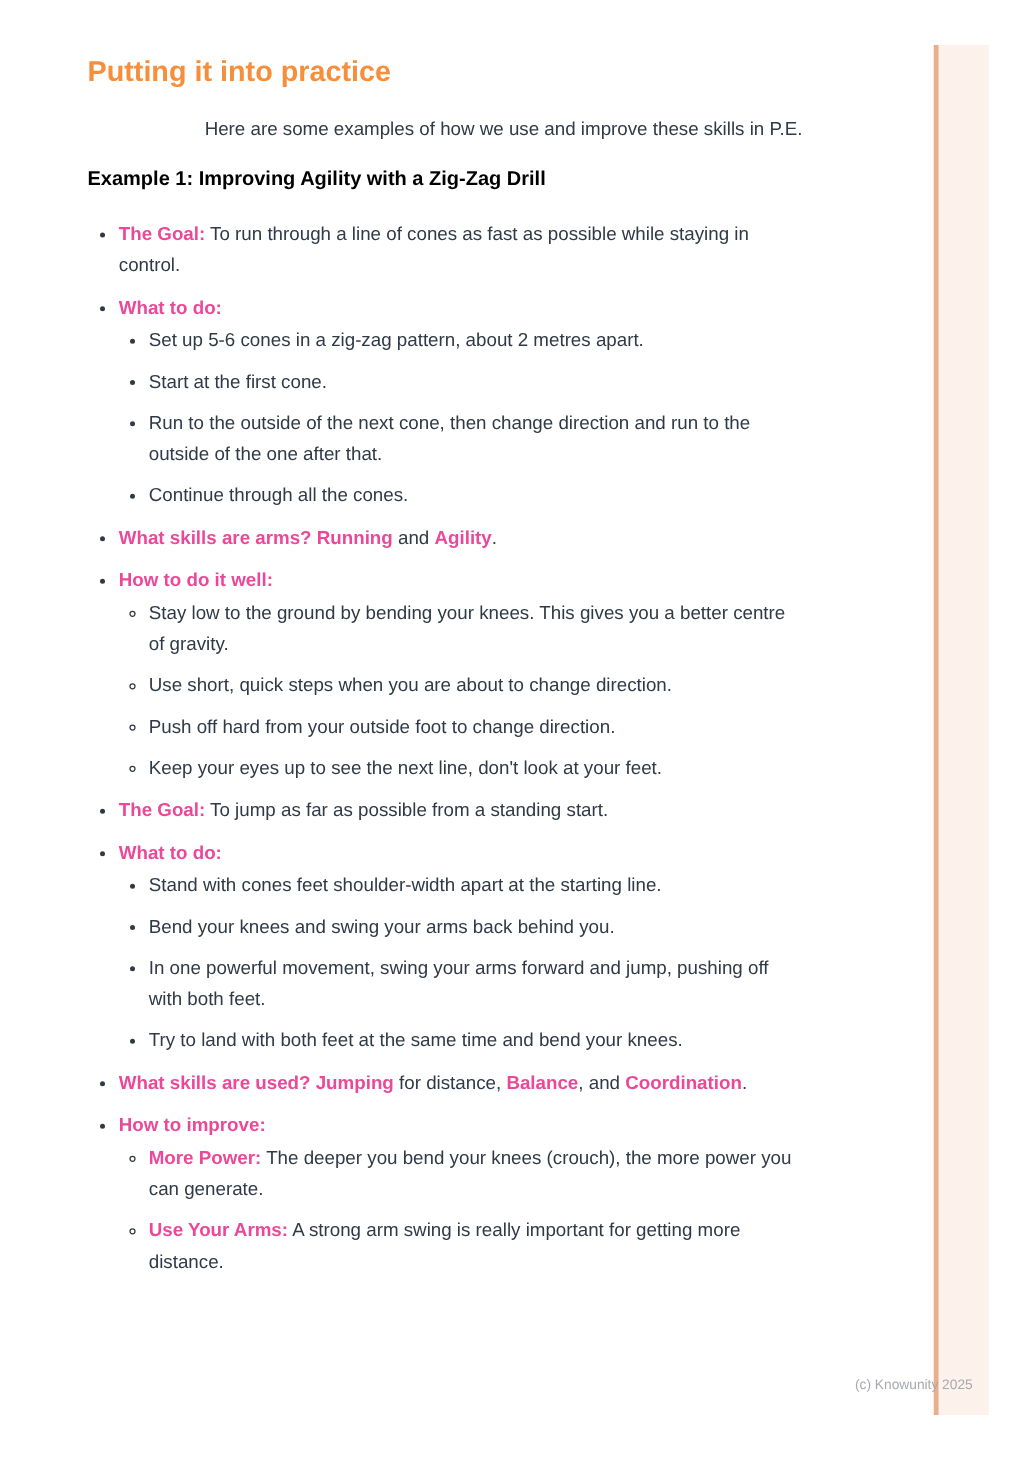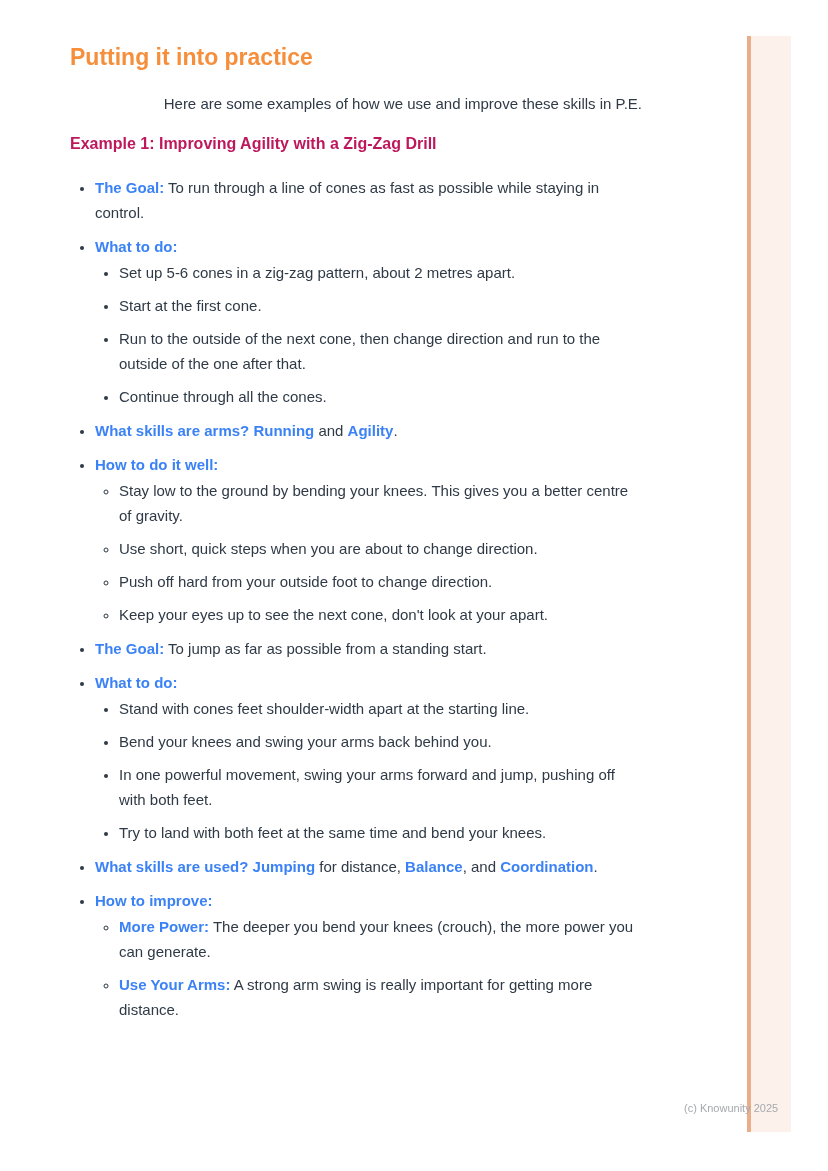--- a/index.html
+++ b/index.html
@@ -51,21 +51,21 @@
     font-size: 15px;
     line-height: 25px;
     text-align: right;
   }
 
   .section-heading {
     margin: 0 0 20px 0;
     font-size: 16px;
     line-height: 22px;
     font-weight: 700;
-    color: #be185d;
+    color: #000000;
   }
 
   ul.toplist {
     margin: 0 0 8px 0;
     padding: 0 0 0 25px;
     list-style-type: disc;
     font-size: 15px;
     line-height: 25px;
   }
   ul.toplist > li { margin: 0 0 9px 0; }
@@ -73,21 +73,21 @@
   ul.sublist {
     margin: 1px 0 8px 0;
     padding: 0 0 0 24px;
   }
   ul.sublist.disc   { list-style-type: disc; }
   ul.sublist.circle { list-style-type: circle; }
   ul.sublist > li { margin: 0 0 8px 0; }
 
   li::marker { color: #2F3A46; font-size: 14px; }
 
-  .bold { font-weight: 700; color: #3b82f6; }
+  .bold { font-weight: 700; color: #ec4899; }
 
   .footer-note {
     position: absolute;
     top: 1102px;
     left: 684px;
     font-size: 11px;
     line-height: 13px;
     color: #A6A9AE;
     z-index: 2;
     white-space: nowrap;
@@ -111,21 +111,21 @@
               <li><span>Set up 5-6 cones in a zig-zag pattern, about 2 metres apart.</span></li>
               <li><span>Start at the first cone.</span></li>
               <li><span>Run to the outside of the next cone, then change direction and run to the outside of the one after that.</span></li>
               <li><span>Continue through all the cones.</span></li>
             </ul></li>
           <li><span class="bold">What skills are arms? Running</span><span> and </span><span class="bold">Agility</span><span>.</span></li>
           <li><span class="bold">How to do it well:</span><ul class="sublist circle">
               <li><span>Stay low to the ground by bending your knees. This gives you a better centre of gravity.</span></li>
               <li><span>Use short, quick steps when you are about to change direction.</span></li>
               <li><span>Push off hard from your outside foot to change direction.</span></li>
-              <li><span>Keep your eyes up to see the next cone, don't look at your apart.</span></li>
+              <li><span>Keep your eyes up to see the next line, don't look at your feet.</span></li>
             </ul></li>
         </ul>
       </section>
       <section>
         <ul class="toplist">
           <li><span class="bold">The Goal:</span><span> To jump as far as possible from a standing start.</span></li>
           <li><span class="bold">What to do:</span><ul class="sublist disc">
               <li><span>Stand with cones feet shoulder-width apart at the starting line.</span></li>
               <li><span>Bend your knees and swing your arms back behind you.</span></li>
               <li><span>In one powerful movement, swing your arms forward and jump, pushing off with both feet.</span></li>

